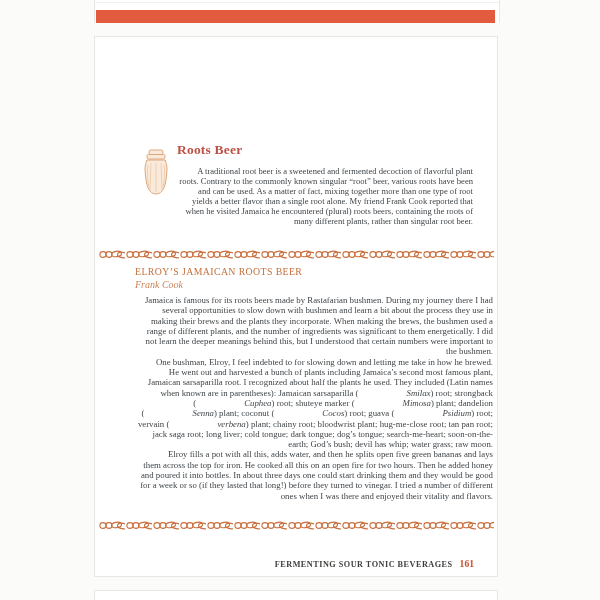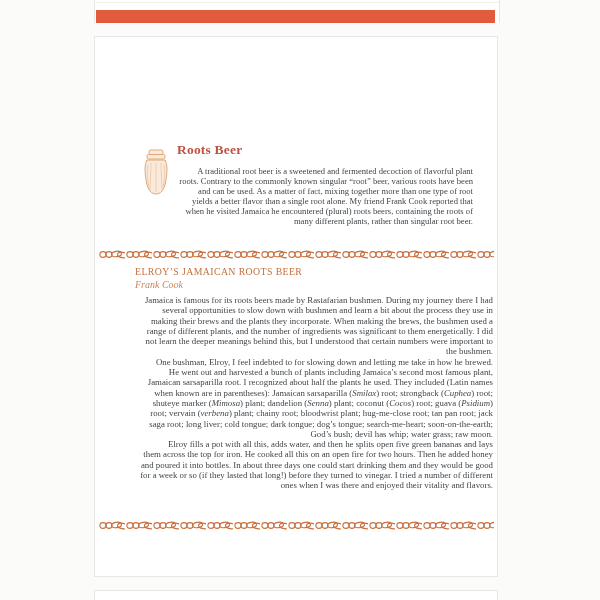--- a/index.html
+++ b/index.html
@@ -29,21 +29,21 @@
 
   .recipe-title{position:absolute;left:40px;top:229px;font-size:9.8px;font-weight:normal;
     color:#c4703b;letter-spacing:.4px;}
   .recipe-author{position:absolute;left:40px;top:242px;font-size:10px;font-style:italic;
     color:#c9855a;}
 
   .recipe-body{position:absolute;left:40px;top:258px;width:358px;font-size:8.8px;
     line-height:10.3px;color:#41464a;}
   .recipe-body p{margin:0;text-align:right;}
   .recipe-body p.indent{text-indent:14px;}
-  .recipe-body em{}
+  .recipe-body em{padding-left:48px;}
 
   .footer{position:absolute;right:23px;top:516px;text-align:right;white-space:nowrap;}
   .footer .chapter{font-size:8.2px;font-weight:bold;color:#3e3e3c;letter-spacing:.5px;}
   .footer .pagenum{font-size:9.6px;font-weight:bold;color:#cc4b2b;margin-left:7px;}
 
   
   .next-page{position:absolute;left:94px;top:590px;width:404px;height:12px;background:#fff;
     border:1px solid #e7e7e4;border-bottom:none;box-sizing:border-box;}
 </style>
 </head>
@@ -112,16 +112,19 @@
               <ellipse cx="11" cy="5.5" rx="3.1" ry="2.9"></ellipse>
               <ellipse cx="18.5" cy="5" rx="5" ry="2.7" transform="rotate(-9 18.5 5)"></ellipse>
               <ellipse cx="24.5" cy="6" rx="5" ry="2.7" transform="rotate(9 24.5 6)"></ellipse>
             </g>
           </pattern>
         </defs>
         <rect x="0" y="0" width="100%" height="11" fill="url(#chainpat2)"></rect>
       </svg>
     </div>
 
+    <div class="footer">
+      <span class="chapter">FERMENTING SOUR TONIC BEVERAGES</span><span class="pagenum">161</span>
+    </div>
   </div>
 
   <div class="next-page"></div>
 </div>
 
 </body></html>

